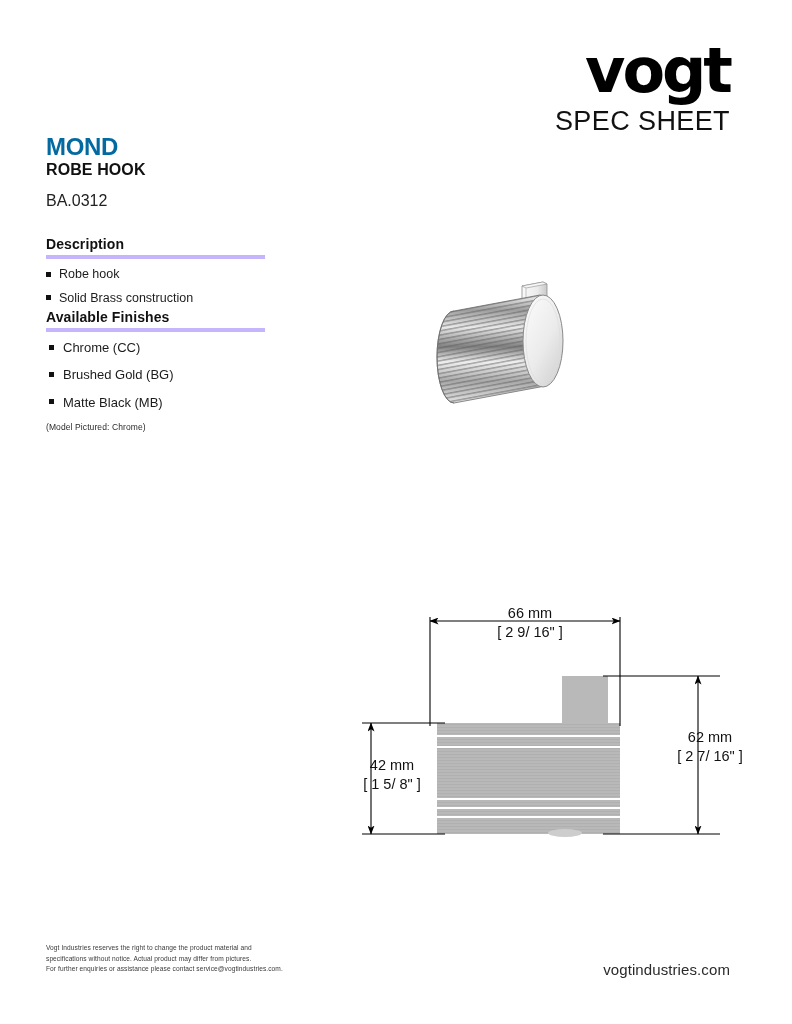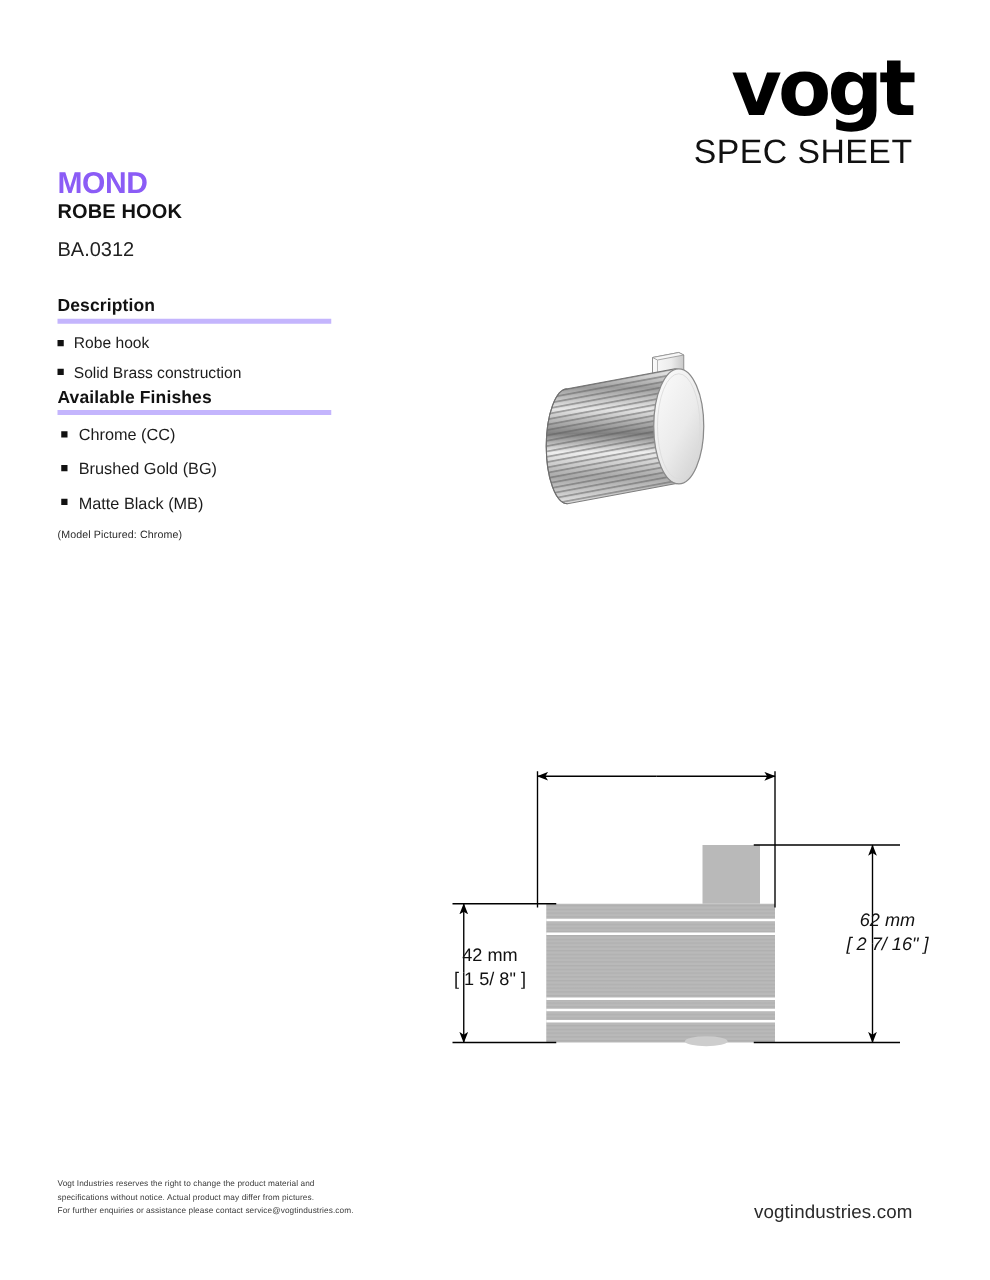--- a/index.html
+++ b/index.html
@@ -20,21 +20,21 @@
     font-size:62px;font-weight:700;letter-spacing:-3px;
     line-height:0.95;color:#000;
   }
   .brand-sub{
     font-size:27px;font-weight:400;letter-spacing:0.4px;
     color:#111;margin-top:6px;line-height:1.1;text-align:right;
   }
 
   
   .title-block{position:absolute;left:46px;top:134px;}
-  .product-name{font-size:24px;font-weight:700;letter-spacing:-0.3px;line-height:1.06;color:#8b5cf6;}
+  .product-name{font-size:24px;font-weight:700;letter-spacing:-0.3px;line-height:1.06;color:#0369a1;}
   .product-type{font-size:16px;font-weight:700;letter-spacing:0.1px;line-height:1.2;margin-top:1px;color:#111;}
   .product-sku{font-size:16px;font-weight:400;margin-top:12px;color:#222;}
 
   
   .section{position:absolute;left:46px;width:219px;}
   .section-title{
     font-size:14px;font-weight:700;color:#111;
     padding-bottom:3px;border-bottom:4px solid #c4b5fd;
     letter-spacing:0.1px;
   }
@@ -58,21 +58,21 @@
   .product-photo{position:absolute;left:430px;top:278px;width:185px;height:145px;}
 
   
   .drawing{position:absolute;left:320px;top:595px;width:440px;height:260px;}
   .dim-label{
     position:absolute;text-align:center;
     font-family:"Liberation Sans", sans-serif;
     font-size:14.5px;color:#111;line-height:1.33;white-space:nowrap;
   }
   #dim-top-label{left:430px;top:604px;width:200px;}
-  #dim-right-label{left:645px;top:728px;width:130px;font-style:italic;}
+  #dim-right-label{left:645px;top:728px;width:130px;}
   #dim-left-label{left:332px;top:756px;width:120px;}
 
   
   .footer-disclaimer{
     position:absolute;left:46px;top:943px;width:330px;
     font-size:6.6px;color:#3a3a3a;line-height:1.62;letter-spacing:0.08px;
   }
   .footer-site{
     position:absolute;right:62px;top:961px;
     font-size:15px;color:#2a2a2a;letter-spacing:0.1px;
@@ -215,20 +215,24 @@
 
       <g stroke="#000" stroke-width="1.1">
         <line x1="42" y1="128" x2="125" y2="128"></line>
         <line x1="42" y1="239" x2="125" y2="239"></line>
         <line x1="51" y1="128" x2="51" y2="183" marker-start="url(#arrL)"></line>
         <line x1="51" y1="183" x2="51" y2="239" marker-end="url(#arrR)"></line>
       </g>
     </svg>
   </div>
 
+  <div class="dim-label" id="dim-top-label">
+    <div>66 mm</div>
+    <div>[ 2 9/ 16" ]</div>
+  </div>
   <div class="dim-label" id="dim-right-label">
     <div>62 mm</div>
     <div>[ 2 7/ 16" ]</div>
   </div>
   <div class="dim-label" id="dim-left-label">
     <div>42 mm</div>
     <div>[ 1 5/ 8" ]</div>
   </div>
 
   <div class="footer-disclaimer">

